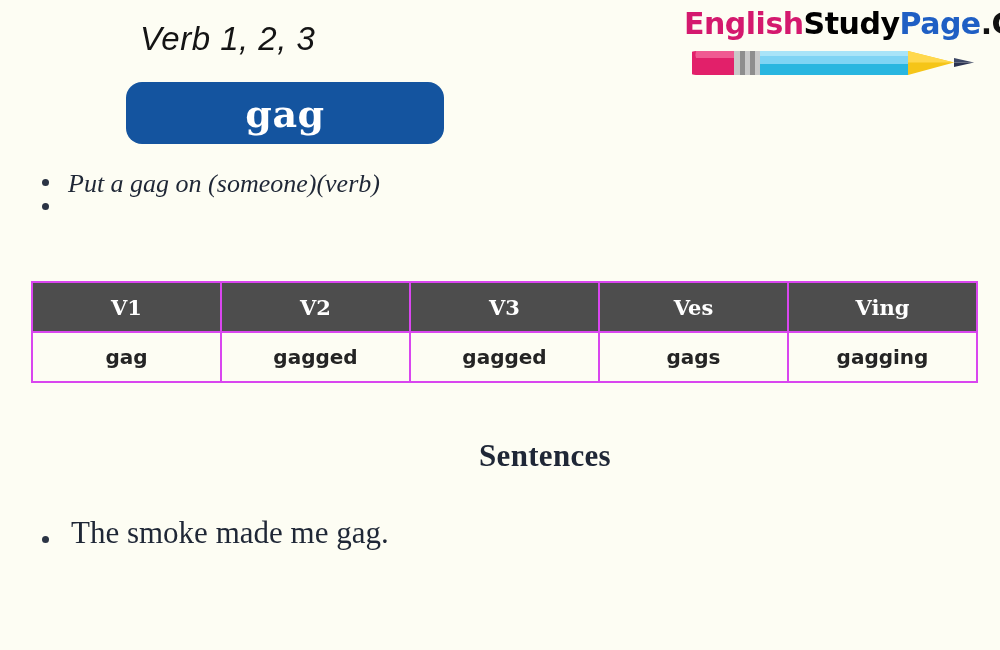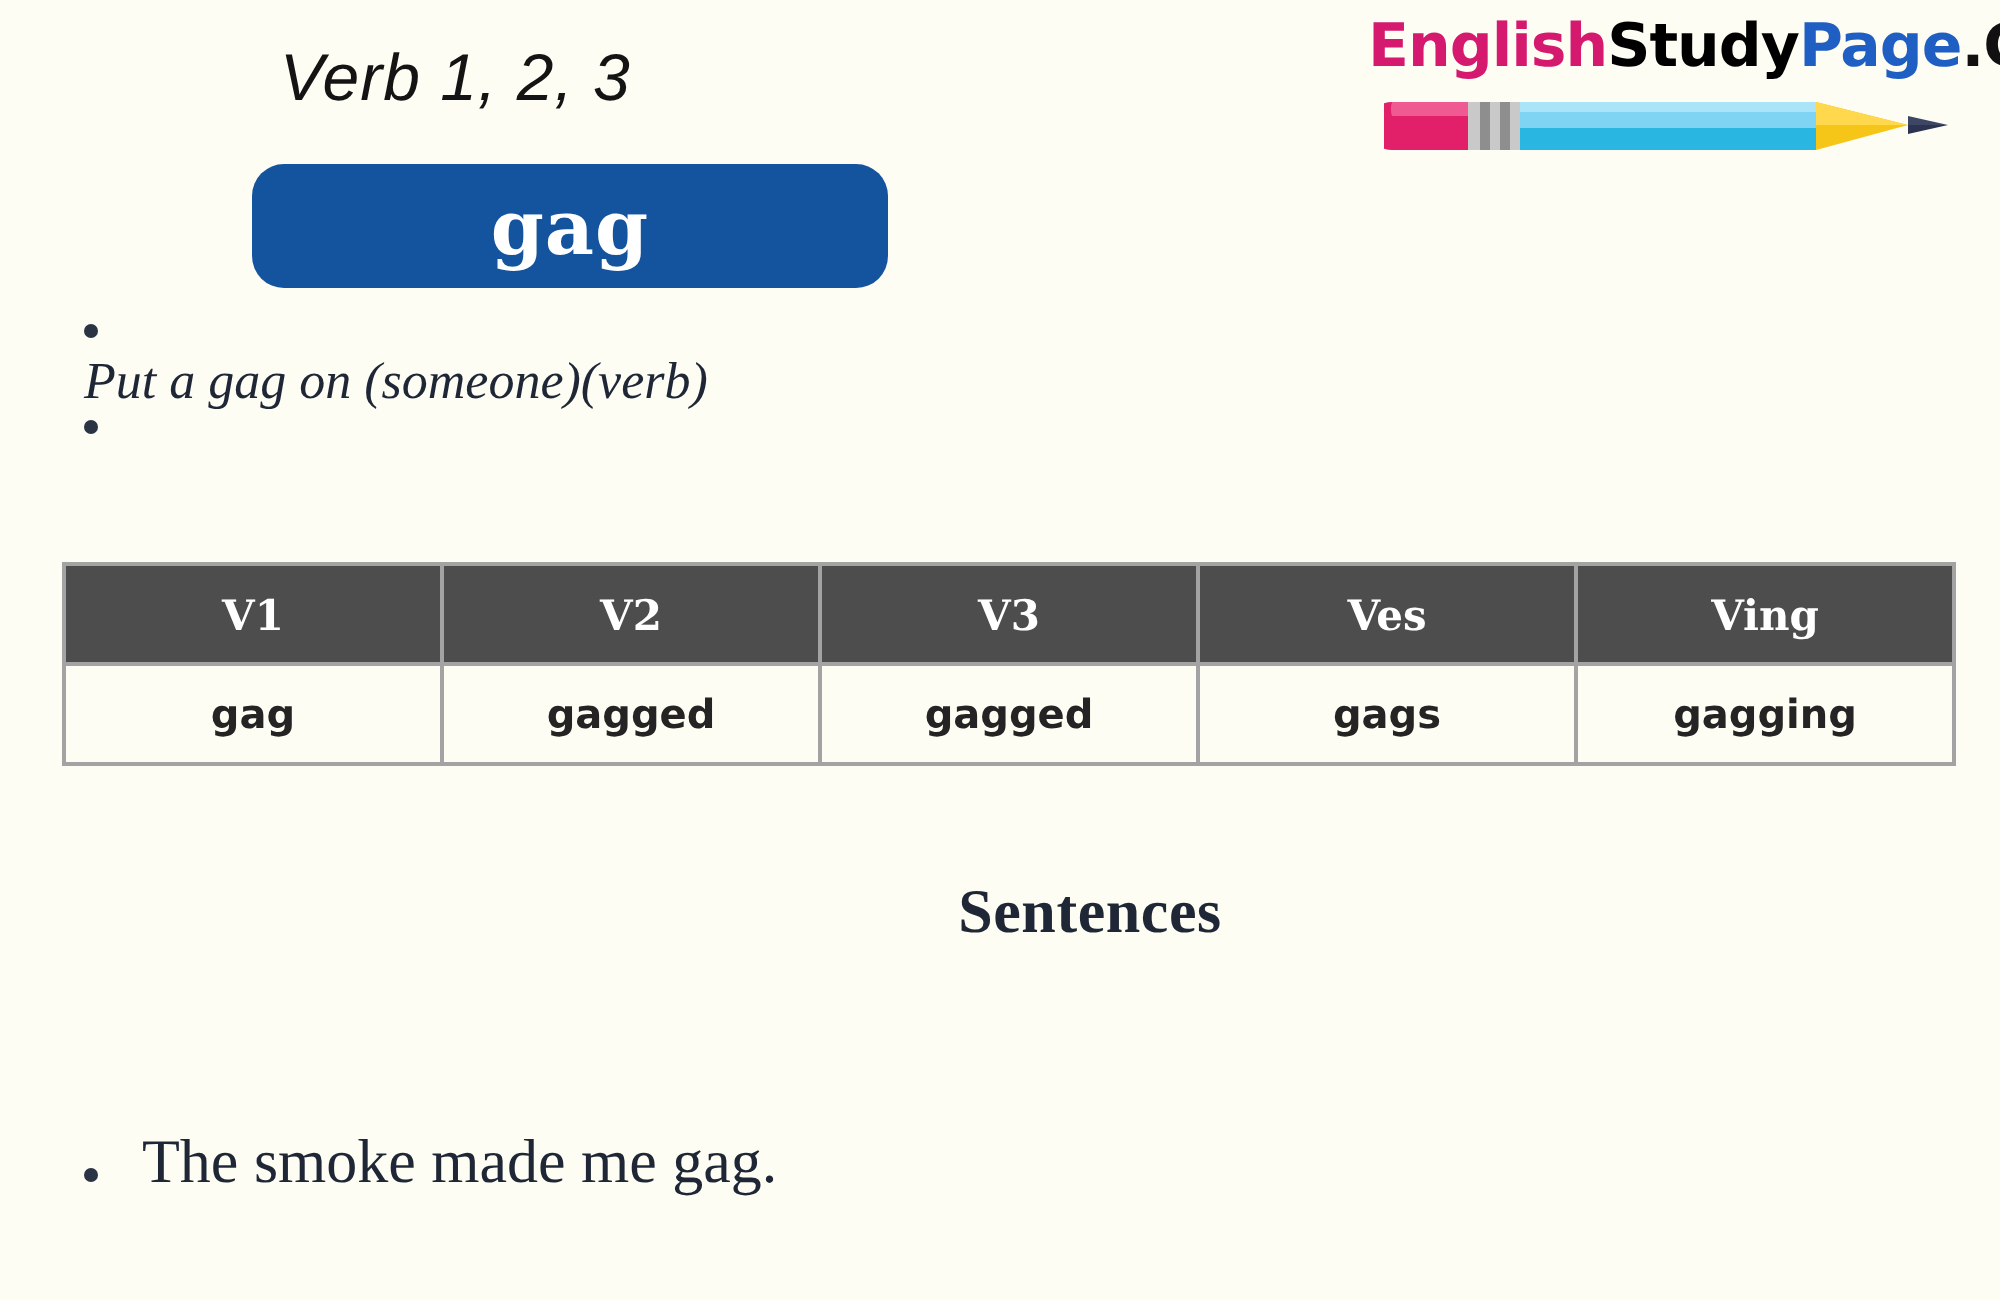--- a/index.html
+++ b/index.html
@@ -81,21 +81,20 @@
   .meanings {
     position: absolute;
     left: 42px;
     top: 168px;
     width: 600px;
   }
   .meaning-item {
     display: flex;
     align-items: baseline;
     margin-bottom: 8px;
-    flex-direction: column;
   }
   .bullet-dot {
     width: 7px;
     height: 7px;
     border-radius: 50%;
     background: #2b3444;
     flex: 0 0 auto;
     margin-right: 19px;
     position: relative;
     top: -6px;
@@ -112,21 +111,21 @@
   .verb-table {
     position: absolute;
     left: 31px;
     top: 281px;
     width: 947px;
     border-collapse: collapse;
     table-layout: fixed;
   }
   .verb-table th,
   .verb-table td {
-    border: 2px solid #a3a3a3;
+    border: 2px solid #d946ef;
     text-align: center;
     height: 50px;
   }
   .verb-table th {
     background: #4d4d4d;
     color: #ffffff;
     font-family: "DejaVu Serif", serif;
     font-weight: bold;
     font-size: 21px;
   }
@@ -157,21 +156,20 @@
   .sentences {
     position: absolute;
     left: 42px;
     top: 514px;
     width: 800px;
   }
   .sentence-item {
     display: flex;
     align-items: flex-end;
     margin-bottom: 6px;
-    margin-top: 48px;
   }
   .sentence-text {
     font-family: "Liberation Serif", serif;
     font-size: 31px;
     color: #1f2736;
     line-height: 1.2;
   }
   .sentence-item .bullet-dot {
     margin-right: 22px;
     top: -8px;

